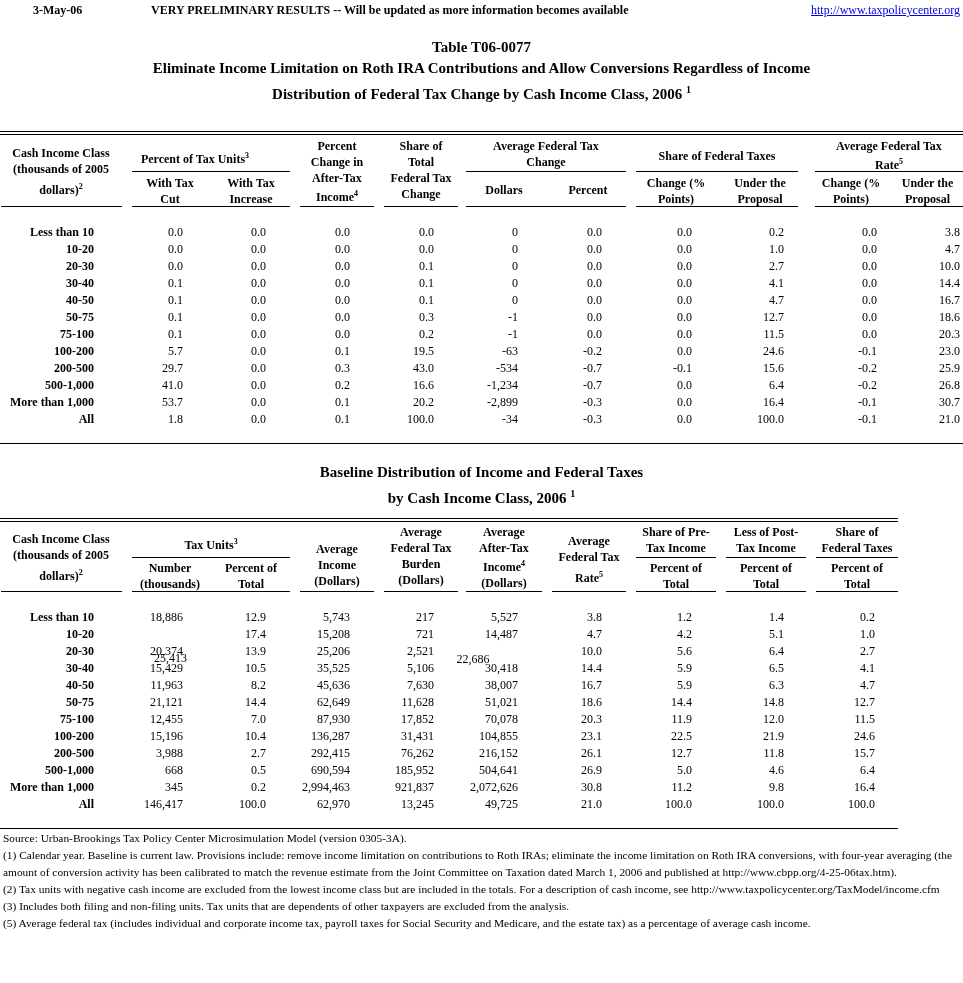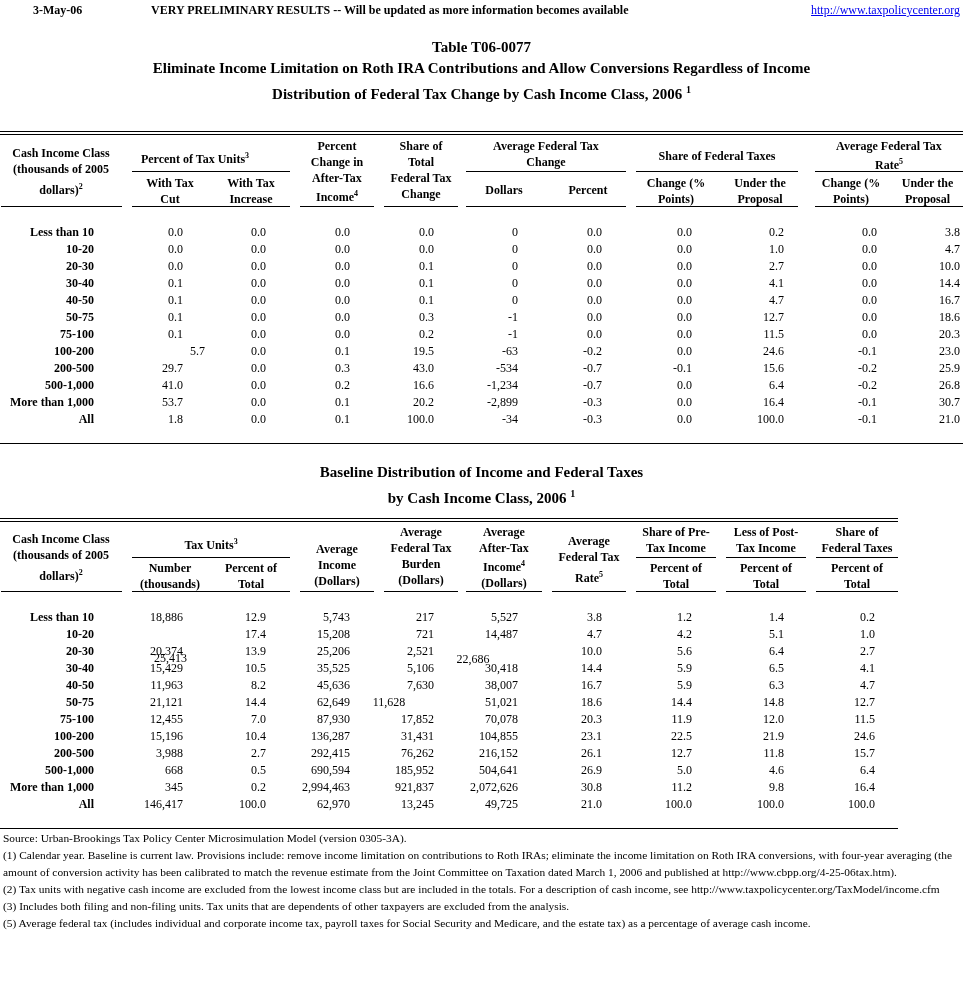--- a/index.html
+++ b/index.html
@@ -180,21 +180,21 @@
     <div class="cell" style="top: 327px; left: 176px; width: 90px;">0.0</div>
     <div class="cell" style="top: 327px; left: 260px; width: 90px;">0.0</div>
     <div class="cell" style="top: 327px; left: 344px; width: 90px;">0.2</div>
     <div class="cell" style="top: 327px; left: 428px; width: 90px;">-1</div>
     <div class="cell" style="top: 327px; left: 512px; width: 90px;">0.0</div>
     <div class="cell" style="top: 327px; left: 602px; width: 90px;">0.0</div>
     <div class="cell" style="top: 327px; left: 694px; width: 90px;">11.5</div>
     <div class="cell" style="top: 327px; left: 787px; width: 90px;">0.0</div>
     <div class="cell" style="top: 327px; left: 870px; width: 90px;">20.3</div>
     <div class="rowlabel" style="top: 344px; left: 0px; width: 94px;">100-200</div>
-    <div class="cell" style="top: 344px; left: 93px; width: 90px; margin-left: 22px;">5.7</div>
+    <div class="cell" style="top: 344px; left: 93px; width: 90px;">5.7</div>
     <div class="cell" style="top: 344px; left: 176px; width: 90px;">0.0</div>
     <div class="cell" style="top: 344px; left: 260px; width: 90px;">0.1</div>
     <div class="cell" style="top: 344px; left: 344px; width: 90px;">19.5</div>
     <div class="cell" style="top: 344px; left: 428px; width: 90px;">-63</div>
     <div class="cell" style="top: 344px; left: 512px; width: 90px;">-0.2</div>
     <div class="cell" style="top: 344px; left: 602px; width: 90px;">0.0</div>
     <div class="cell" style="top: 344px; left: 694px; width: 90px;">24.6</div>
     <div class="cell" style="top: 344px; left: 787px; width: 90px;">-0.1</div>
     <div class="cell" style="top: 344px; left: 870px; width: 90px;">23.0</div>
     <div class="rowlabel" style="top: 361px; left: 0px; width: 94px;">200-500</div>
@@ -383,21 +383,21 @@
     <div class="cell" style="top: 678px; left: 344px; width: 90px;">7,630</div>
     <div class="cell" style="top: 678px; left: 428px; width: 90px;">38,007</div>
     <div class="cell" style="top: 678px; left: 512px; width: 90px;">16.7</div>
     <div class="cell" style="top: 678px; left: 602px; width: 90px;">5.9</div>
     <div class="cell" style="top: 678px; left: 694px; width: 90px;">6.3</div>
     <div class="cell" style="top: 678px; left: 785px; width: 90px;">4.7</div>
     <div class="rowlabel" style="top: 695px; left: 0px; width: 94px;">50-75</div>
     <div class="cell" style="top: 695px; left: 93px; width: 90px;">21,121</div>
     <div class="cell" style="top: 695px; left: 176px; width: 90px;">14.4</div>
     <div class="cell" style="top: 695px; left: 260px; width: 90px;">62,649</div>
-    <div class="cell" style="top: 695px; left: 344px; width: 90px; text-align: center;">11,628</div>
+    <div class="cell" style="top: 695px; left: 344px; width: 90px;">11,628</div>
     <div class="cell" style="top: 695px; left: 428px; width: 90px;">51,021</div>
     <div class="cell" style="top: 695px; left: 512px; width: 90px;">18.6</div>
     <div class="cell" style="top: 695px; left: 602px; width: 90px;">14.4</div>
     <div class="cell" style="top: 695px; left: 694px; width: 90px;">14.8</div>
     <div class="cell" style="top: 695px; left: 785px; width: 90px;">12.7</div>
     <div class="rowlabel" style="top: 712px; left: 0px; width: 94px;">75-100</div>
     <div class="cell" style="top: 712px; left: 93px; width: 90px;">12,455</div>
     <div class="cell" style="top: 712px; left: 176px; width: 90px;">7.0</div>
     <div class="cell" style="top: 712px; left: 260px; width: 90px;">87,930</div>
     <div class="cell" style="top: 712px; left: 344px; width: 90px;">17,852</div>

